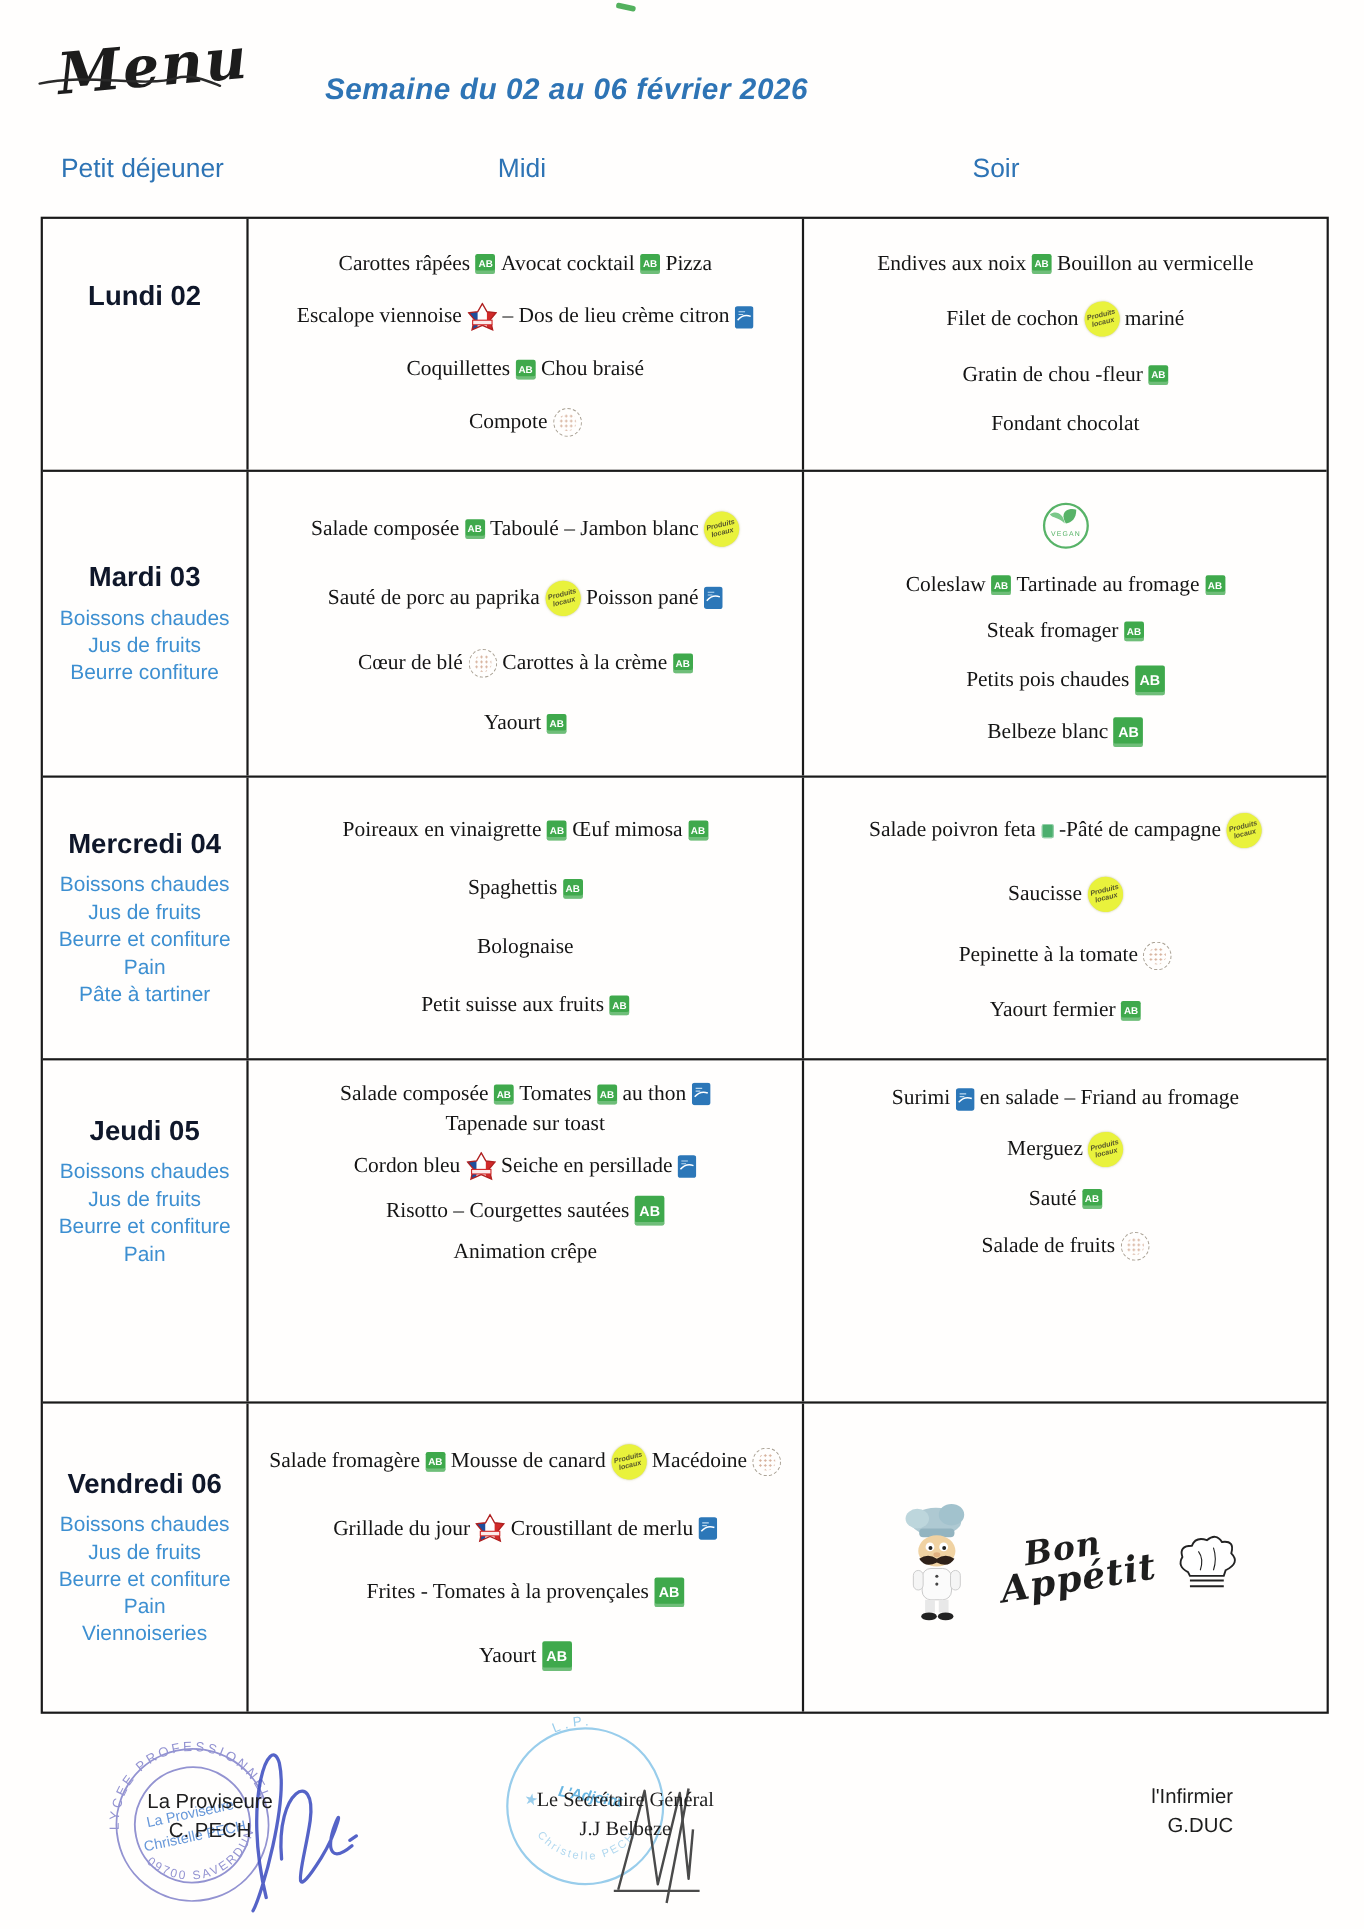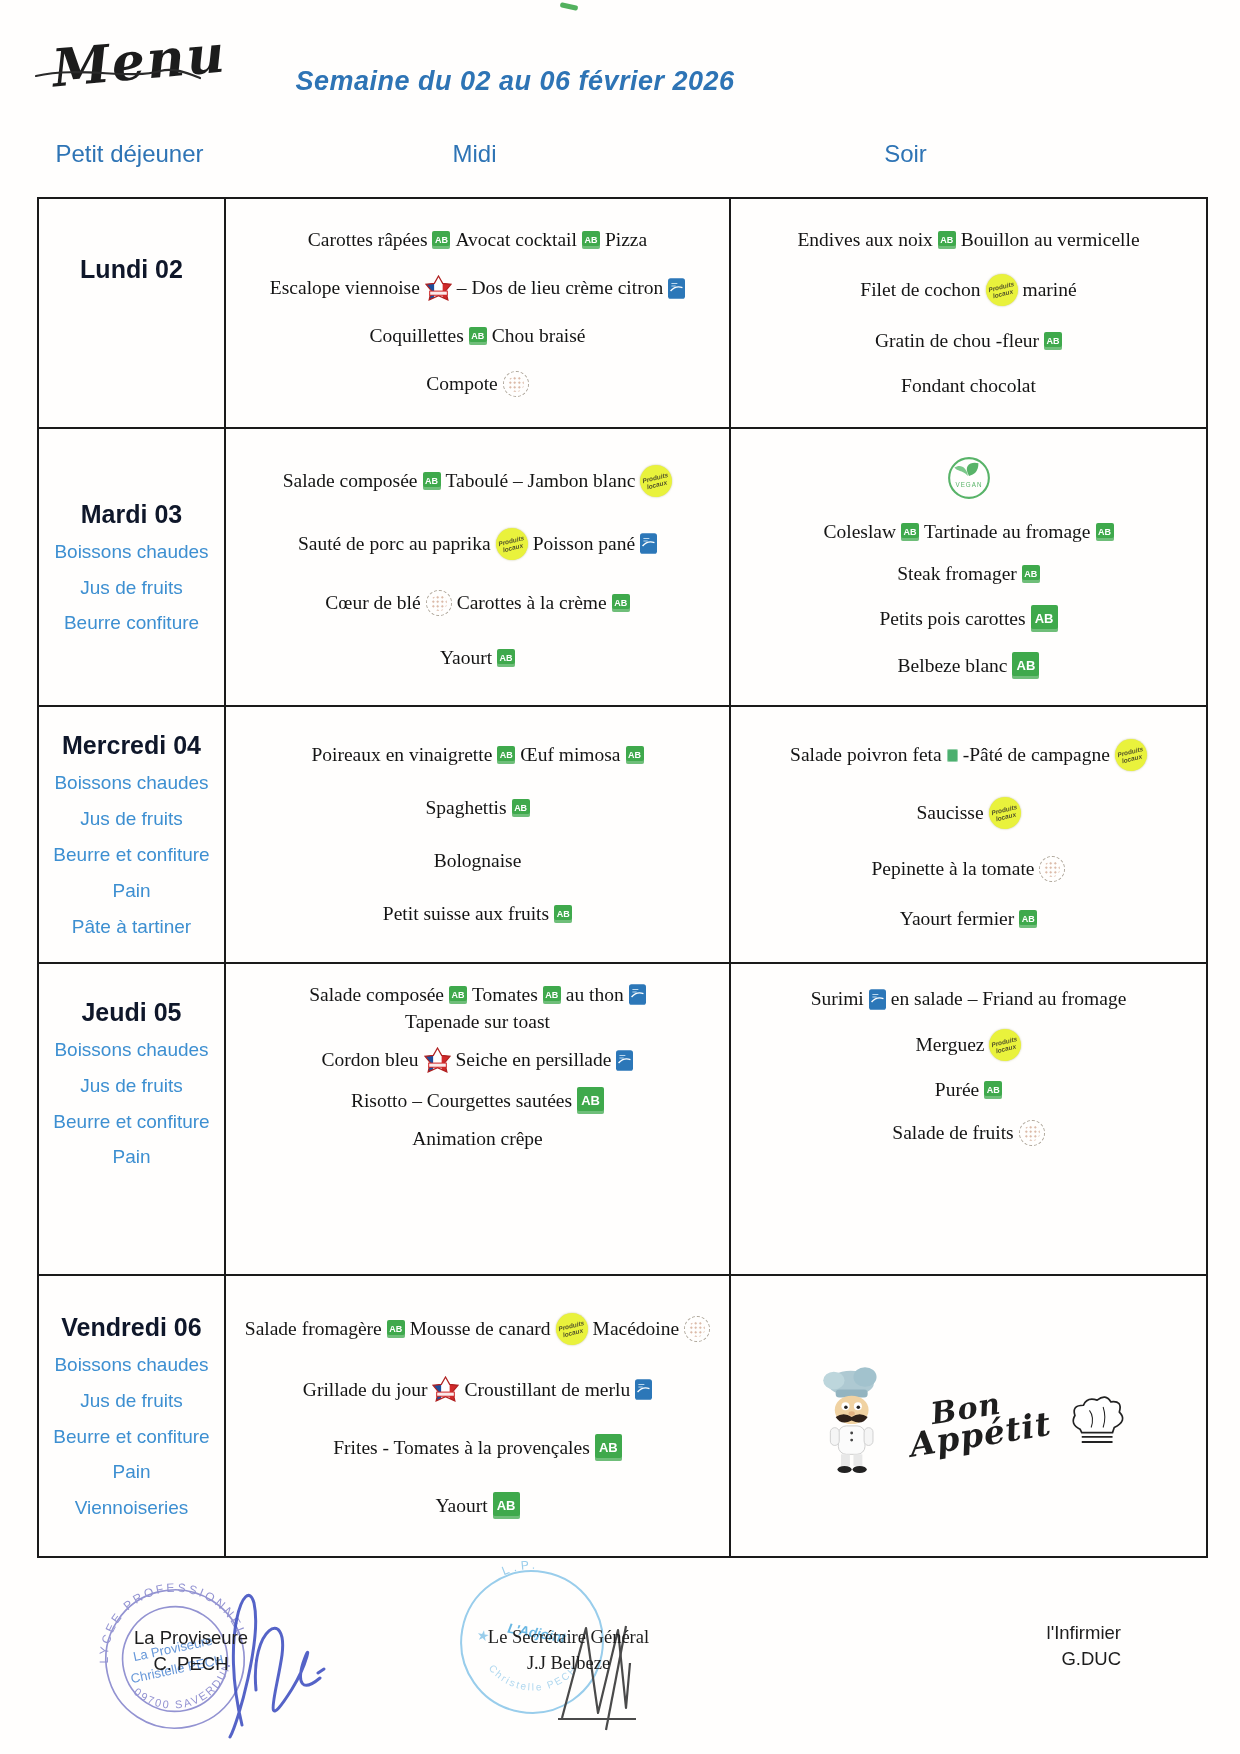--- a/index.html
+++ b/index.html
@@ -30,21 +30,21 @@
   .trow:nth-child(2){height:276px;}
   .trow:nth-child(3){height:255px;}
   .trow:nth-child(4){height:310px;}
   .trow:nth-child(5){height:280px;}
   .cell{box-sizing:border-box;min-width:0;}
   .cell + .cell{border-left:2px solid #1a1a1a;}
 
   .c1{display:flex;flex-direction:column;justify-content:center;align-items:center;gap:12px;padding:8px 4px;}
   .c1.solo{padding-bottom:95px;}
   .daylabel{font:700 25px "Liberation Sans", sans-serif;color:#0f172a;}
-  .bf{display:flex;flex-direction:column;gap:14px;text-align:center;}
+  .bf{display:flex;flex-direction:column;gap:3px;text-align:center;}
   .bfi{font:400 19px "Liberation Sans", sans-serif;color:#3d8fd1;line-height:1.15;}
 
   .midi,.soir{display:flex;flex-direction:column;justify-content:space-evenly;align-items:center;padding:6px 10px;}
   .soir{}
   .trow.tall .midi,.trow.tall .soir{padding-bottom:110px;}
   .trow.tall .c1{padding-bottom:80px;}
   .line{display:flex;align-items:center;justify-content:center;flex-wrap:wrap;gap:5px;max-width:100%;}
   .txt{font-size:19.5px;color:#141414;white-space:pre-wrap;}
 
   
@@ -241,21 +241,21 @@
             <span class="txt">Coleslaw</span>
             <span class="ic ab">AB</span>
             <span class="txt">Tartinade au fromage</span>
             <span class="ic ab">AB</span>
           </div>
           <div class="line">
             <span class="txt">Steak fromager</span>
             <span class="ic ab">AB</span>
           </div>
           <div class="line">
-            <span class="txt">Petits pois carottes</span>
+            <span class="txt">Petits pois chaudes</span>
             <span class="ic ab lg">AB</span>
           </div>
           <div class="line">
             <span class="txt">Belbeze blanc</span>
             <span class="ic ab lg">AB</span>
           </div>
         </div>
       </div>
       <div class="trow">
         <div class="cell c1">
@@ -384,21 +384,21 @@
             <span class="txt">en salade – Friand au fromage</span>
           </div>
           <div class="line">
             <span class="txt">Merguez</span>
             <span class="ic local">
               <i>Produits</i>
               <i>locaux</i>
             </span>
           </div>
           <div class="line">
-            <span class="txt">Purée</span>
+            <span class="txt">Sauté</span>
             <span class="ic ab">AB</span>
           </div>
           <div class="line">
             <span class="txt">Salade de fruits</span>
             <span class="ic stampc"></span>
           </div>
         </div>
       </div>
       <div class="trow">
         <div class="cell c1">

